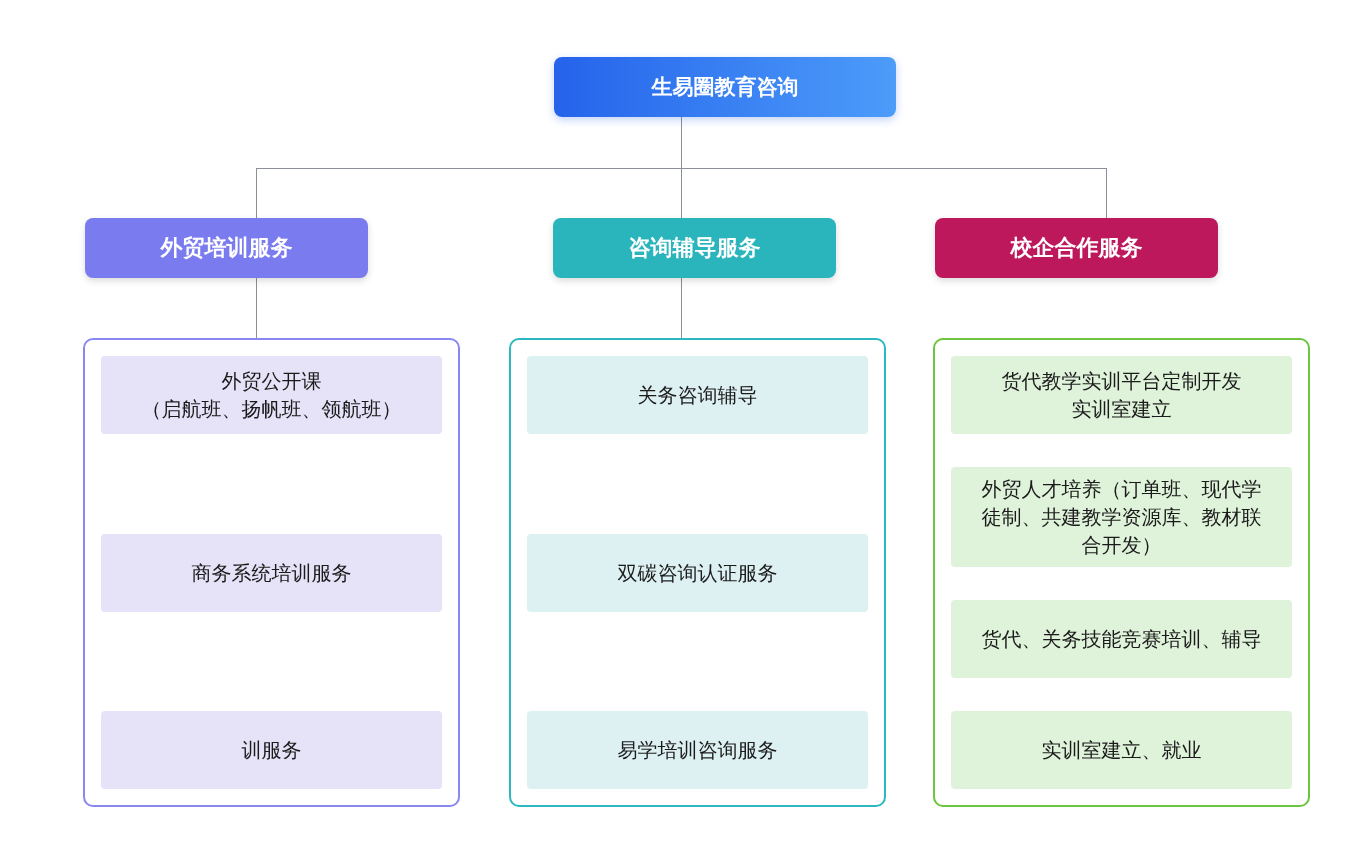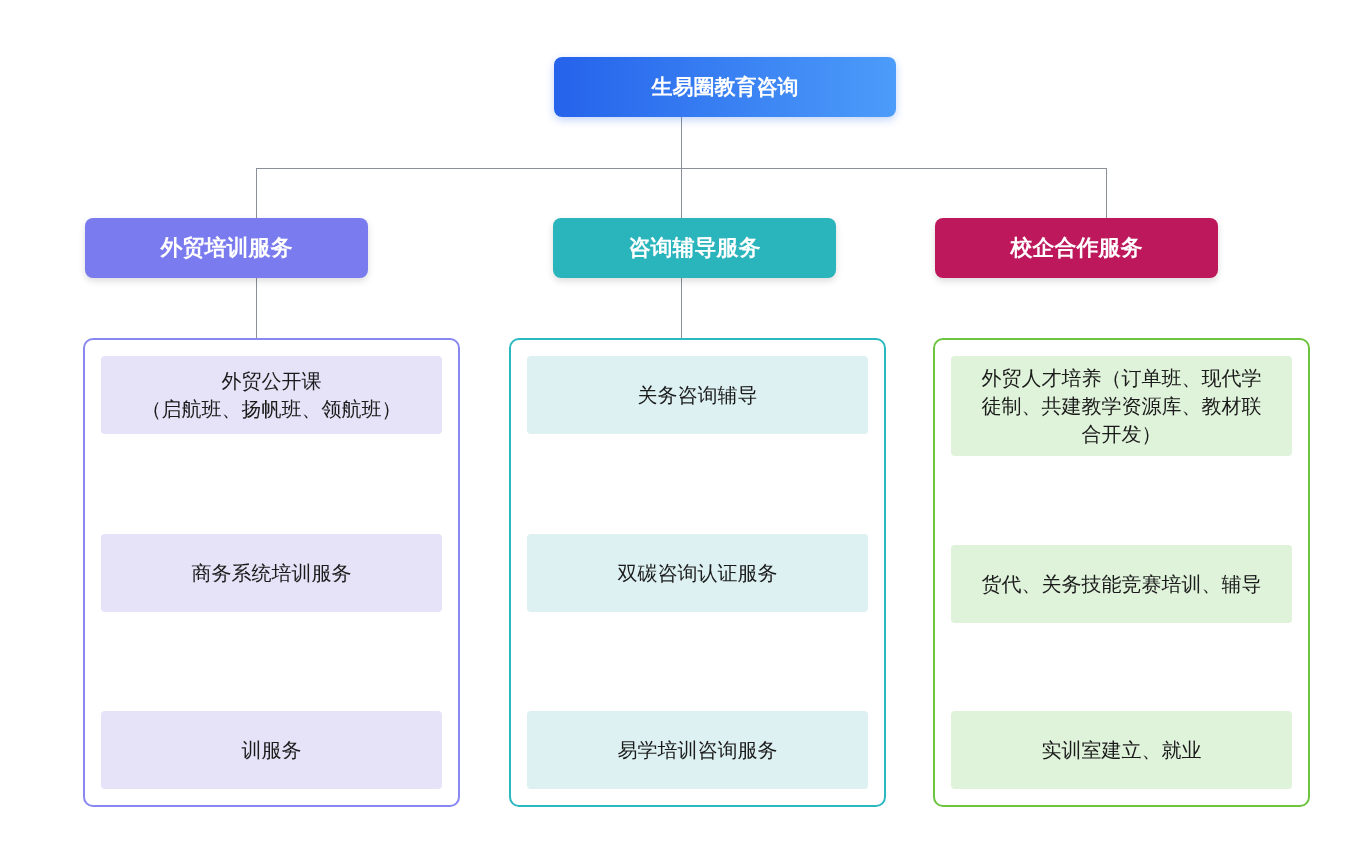--- a/index.html
+++ b/index.html
@@ -97,20 +97,24 @@
     <div class="item">
         <div>双碳咨询认证服务</div>
       </div>
     <div class="item">
         <div>易学培训咨询服务</div>
       </div>
   </div>
 
   <div class="grp grp3">
     <div class="item">
+        <div>货代教学实训平台定制开发</div>
+        <div>实训室建立</div>
+      </div>
+    <div class="item">
         <div>外贸人才培养（订单班、现代学</div>
         <div>徒制、共建教学资源库、教材联</div>
         <div>合开发）</div>
       </div>
     <div class="item">
         <div>货代、关务技能竞赛培训、辅导</div>
       </div>
     <div class="item">
         <div>实训室建立、就业</div>
       </div>

